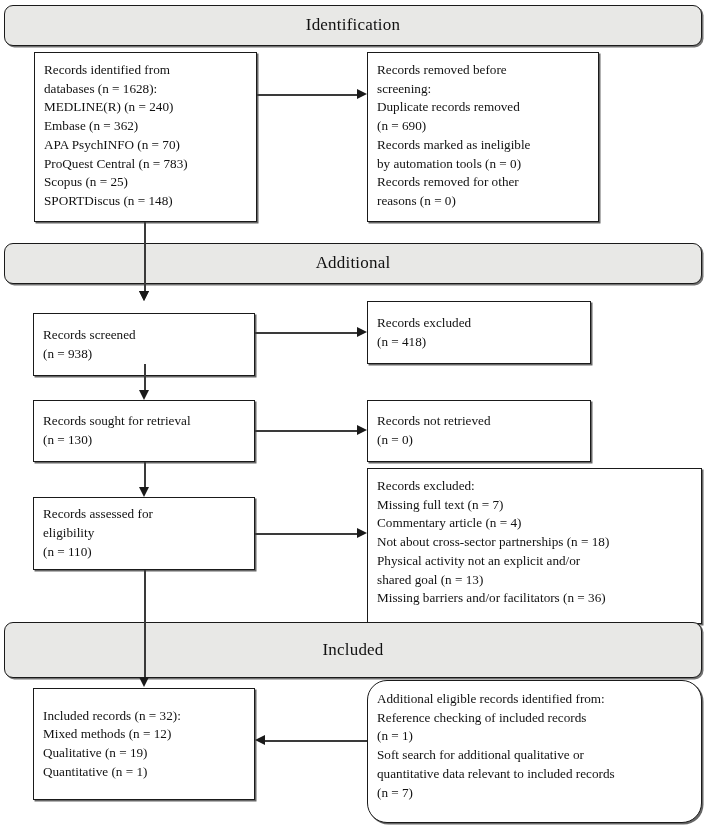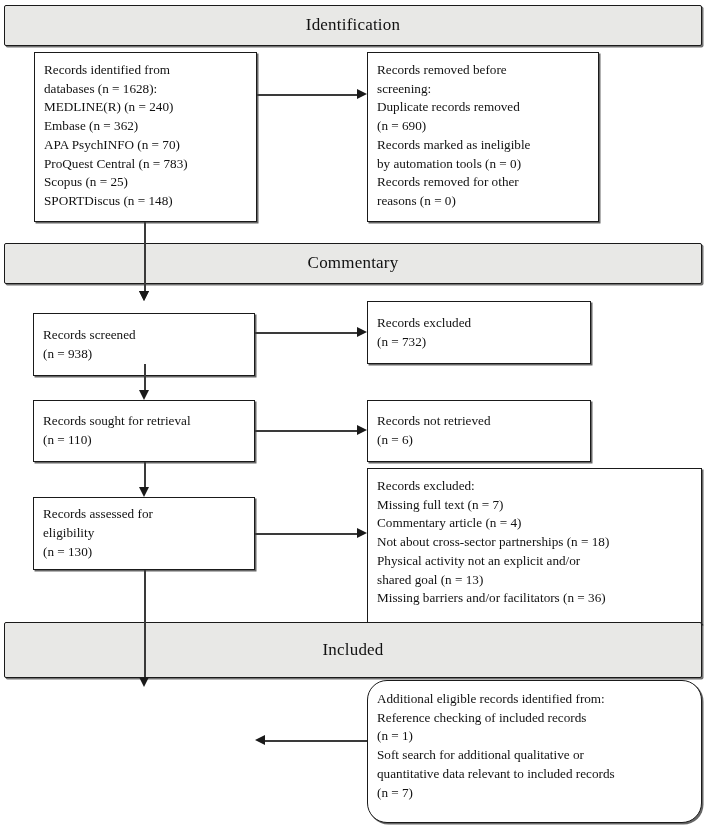--- a/index.html
+++ b/index.html
@@ -17,21 +17,21 @@
     width: 707px;
     height: 828px;
     overflow: hidden;
     background: #ffffff;
   }
   .stage-banner {
     position: absolute;
     box-sizing: border-box;
     background: #e8e8e6;
     border: 1.5px solid #1a1a1a;
-    border-radius: 2px;
+    border-radius: 9px;
     box-shadow: 1.5px 1.5px 0 rgba(0,0,0,0.55);
     display: flex;
     align-items: center;
     justify-content: center;
   }
   .stage-banner .stage-label {
     font-size: 17px;
     line-height: 1.1;
     letter-spacing: 0.2px;
     color: #111111;
@@ -115,62 +115,62 @@
     reasons (n = 0)</span>
   </div>
 
   <div class="connector h" style="left:257px; top:94px; width:100px;"></div>
   <div class="arrowhead right" style="left:357px; top:89px;"></div>
 
   <div class="connector v" style="left:144px; top:222px; height:72px;"></div>
   <div class="arrowhead down" style="left:139px; top:291px;"></div>
 
   <div class="stage-banner" style="left:4px; top:243px; width:698px; height:41px;">
-    <span class="stage-label">Commentary</span>
+    <span class="stage-label">Additional</span>
   </div>
 
   <div class="connector v" style="left:144px; top:243px; height:51px;"></div>
   <div class="arrowhead down" style="left:139px; top:291px;"></div>
 
   <div class="node-box" style="left:33px; top:313px; width:222px; height:63px;">
     <span class="node-text">Records screened
 (n = 938)</span>
   </div>
 
   <div class="node-box" style="left:367px; top:301px; width:224px; height:63px;">
     <span class="node-text">Records excluded
-(n = 732)</span>
+(n = 418)</span>
   </div>
 
   <div class="connector h" style="left:255px; top:332px; width:102px;"></div>
   <div class="arrowhead right" style="left:357px; top:327px;"></div>
 
   <div class="connector v" style="left:144px; top:364px; height:28px;"></div>
   <div class="arrowhead down" style="left:139px; top:390px;"></div>
 
   <div class="node-box" style="left:33px; top:400px; width:222px; height:62px;">
     <span class="node-text">Records sought for retrieval
-(n = 110)</span>
+(n = 130)</span>
   </div>
 
   <div class="node-box" style="left:367px; top:400px; width:224px; height:62px;">
     <span class="node-text">Records not retrieved
-(n = 6)</span>
+(n = 0)</span>
   </div>
 
   <div class="connector h" style="left:255px; top:430px; width:102px;"></div>
   <div class="arrowhead right" style="left:357px; top:425px;"></div>
 
   <div class="connector v" style="left:144px; top:462px; height:27px;"></div>
   <div class="arrowhead down" style="left:139px; top:487px;"></div>
 
   <div class="node-box" style="left:33px; top:497px; width:222px; height:73px;">
     <span class="node-text">Records assessed for
 eligibility
-(n = 130)</span>
+(n = 110)</span>
   </div>
 
   <div class="node-box align-top" style="left:367px; top:468px; width:335px; height:156px;">
     <span class="node-text" style="padding-top:8px;">Records excluded:
       Missing full text (n = 7)
       Commentary article (n = 4)
       Not about cross-sector partnerships (n = 18)
       Physical activity not an explicit and/or
       shared goal (n = 13)
       Missing barriers and/or facilitators (n = 36)</span>
@@ -181,20 +181,26 @@
 
   <div class="connector v" style="left:144px; top:570px; height:112px;"></div>
 
   <div class="stage-banner" style="left:4px; top:622px; width:698px; height:56px;">
     <span class="stage-label">Included</span>
   </div>
 
   <div class="connector v" style="left:144px; top:622px; height:58px;"></div>
   <div class="arrowhead down" style="left:139px; top:677px;"></div>
 
+  <div class="node-box" style="left:33px; top:688px; width:222px; height:112px;">
+    <span class="node-text">Included records (n = 32):
+    Mixed methods (n = 12)
+    Qualitative (n = 19)
+    Quantitative (n = 1)</span>
+  </div>
 
   <div class="node-box align-top" style="left:367px; top:680px; width:335px; height:143px;border-radius:20px;">
     <span class="node-text" style="padding-top:9px;">Additional eligible records identified from:
    Reference checking of included records
    (n = 1)
    Soft search for additional qualitative or
    quantitative data  relevant to included records
    (n = 7)</span>
   </div>
 

